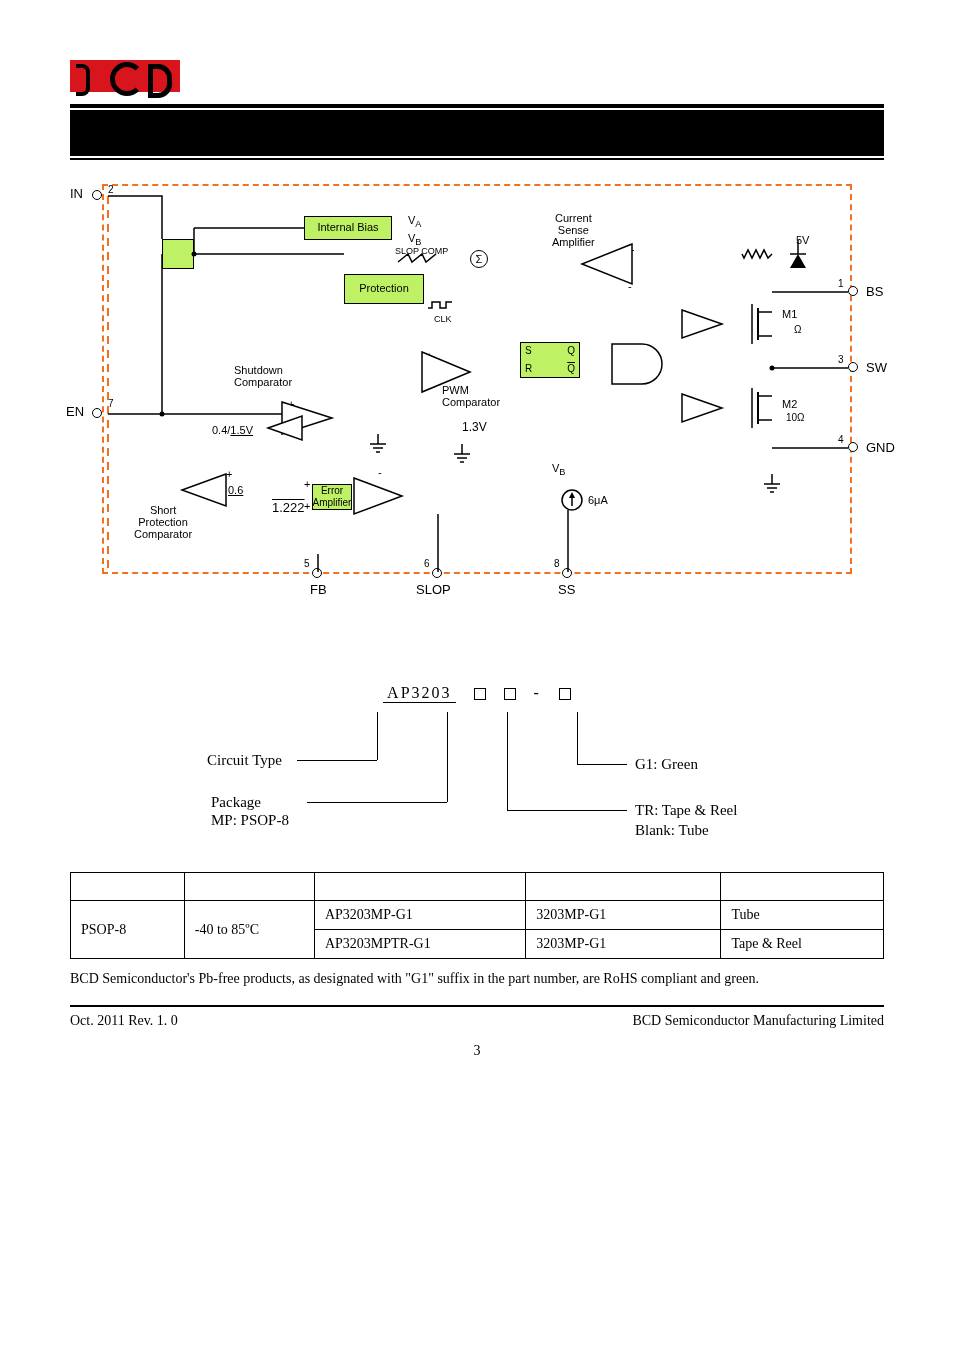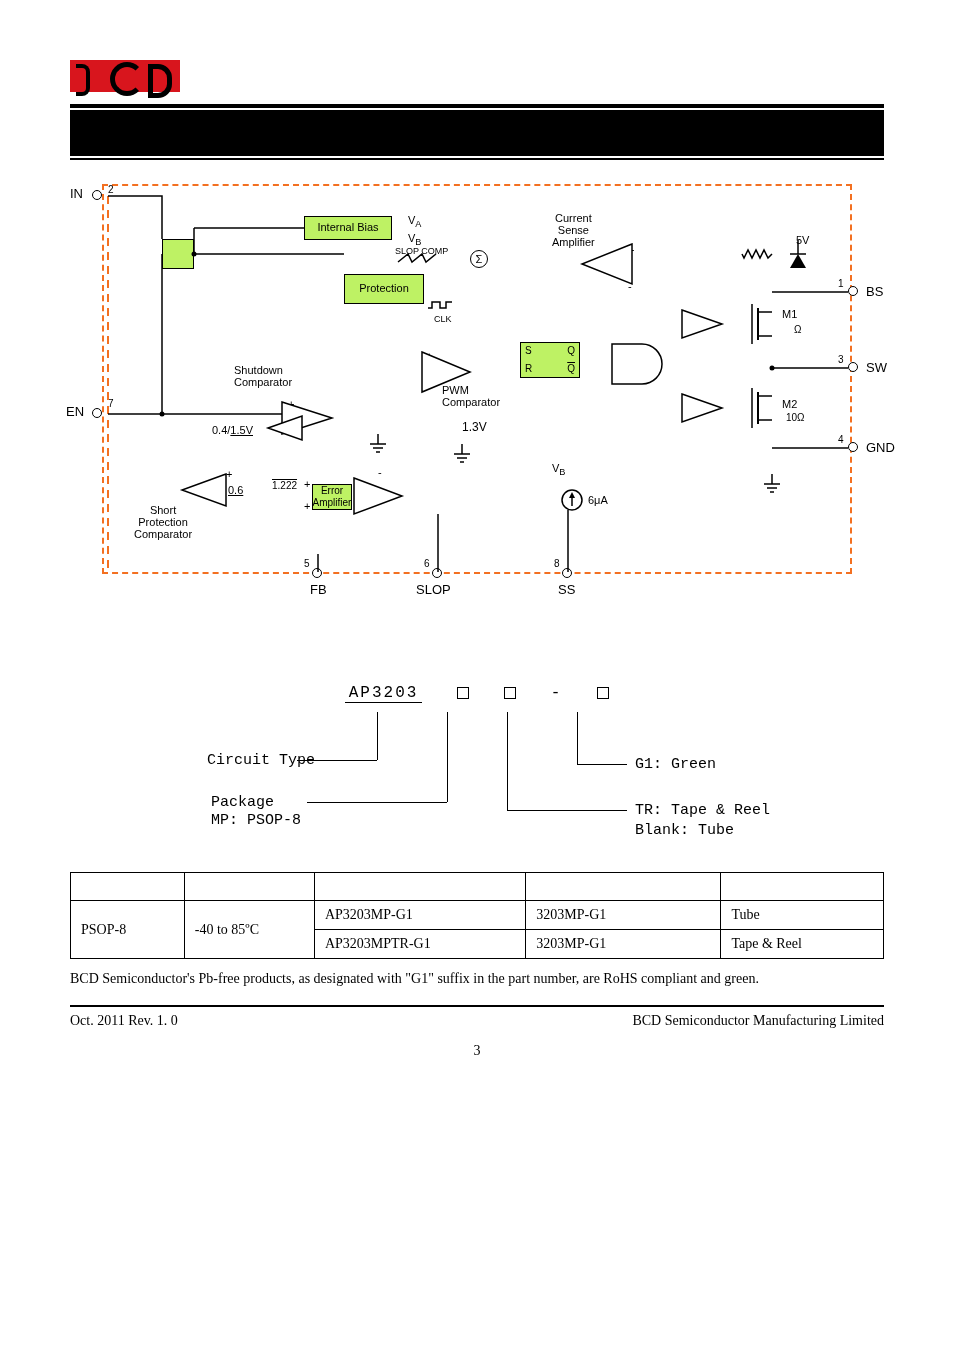--- a/index.html
+++ b/index.html
@@ -97,21 +97,21 @@
   .small-sq { width: 32px; height: 30px; }
   .pinlabel { position: absolute; font-size: 13px; font-family: Arial, sans-serif; }
   .pinnum { position: absolute; font-size: 10px; }
   .ring { position: absolute; width: 10px; height: 10px; border: 1.5px solid #000; border-radius: 50%; background: #fff; }
 
   
   .ordering {
     width: 620px;
     margin: 0 auto 20px auto;
     position: relative;
-    font-family: Liberation Mono, monospace;
+    font-family: Liberation Serif, serif;
     font-size: 15px;
   }
   .order-top {
     text-align: center;
     font-size: 16px;
     letter-spacing: 2px;
     margin-bottom: 6px;
     position: relative;
     height: 22px;
   }
@@ -244,21 +244,21 @@
 
   <div style="position:absolute;left:398px;top:66px;width:18px;height:18px;border:1.5px solid #000;border-radius:50%;font-size:11px;text-align:center;line-height:16px">Σ</div>
 
   <span class="pinlabel" style="left:336px;top:30px;font-size:11px"><span>V</span><sub>A</sub></span>
   <span class="pinlabel" style="left:336px;top:48px;font-size:11px"><span>V</span><sub>B</sub></span>
   <span class="pinlabel" style="left:323px;top:62px;font-size:9px">SLOP COMP</span>
   <span class="pinlabel" style="left:362px;top:130px;font-size:9px">CLK</span>
 
   <span class="pinlabel" style="left:140px;top:240px;font-size:11px"><span>0.4/</span><span style="text-decoration:underline">1.5V</span></span>
   <span class="pinlabel" style="left:156px;top:300px;font-size:11px;text-decoration:underline">0.6</span>
-  <span class="pinlabel" style="left:200px;top:296px;font-size:10px;text-decoration:overline">1.222</span>
+  <span class="pinlabel" style="left:200px;top:316px;font-size:13px;text-decoration:overline">1.222</span>
   <span class="pinlabel" style="left:390px;top:236px;font-size:12px">1.3V</span>
   <span class="pinlabel" style="left:480px;top:278px;font-size:11px"><span>V</span><sub>B</sub></span>
   <span class="pinlabel" style="left:516px;top:310px;font-size:11px">6μA</span>
   <span class="pinlabel" style="left:724px;top:50px;font-size:11px">5V</span>
   <span class="pinlabel" style="left:710px;top:124px;font-size:11px">M1</span>
   <span class="pinlabel" style="left:722px;top:140px;font-size:10px">Ω</span>
   <span class="pinlabel" style="left:710px;top:214px;font-size:11px">M2</span>
   <span class="pinlabel" style="left:714px;top:228px;font-size:10px">10Ω</span>
 
   <span class="pinlabel" style="left:556px;top:60px;font-size:11px">+</span>

